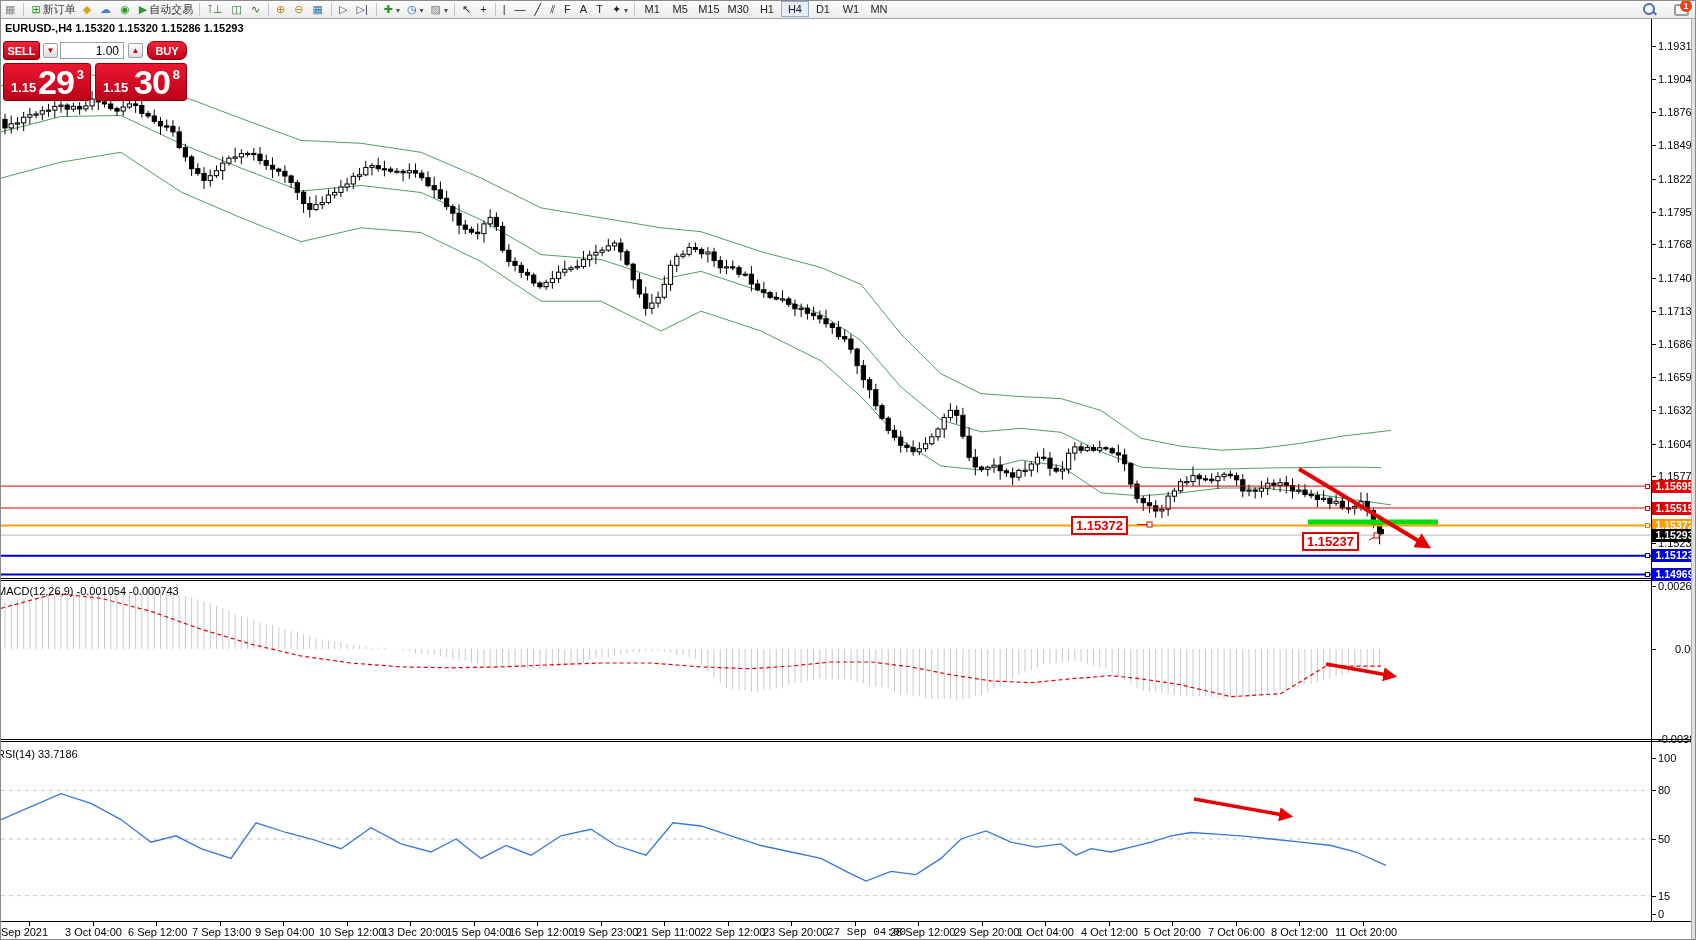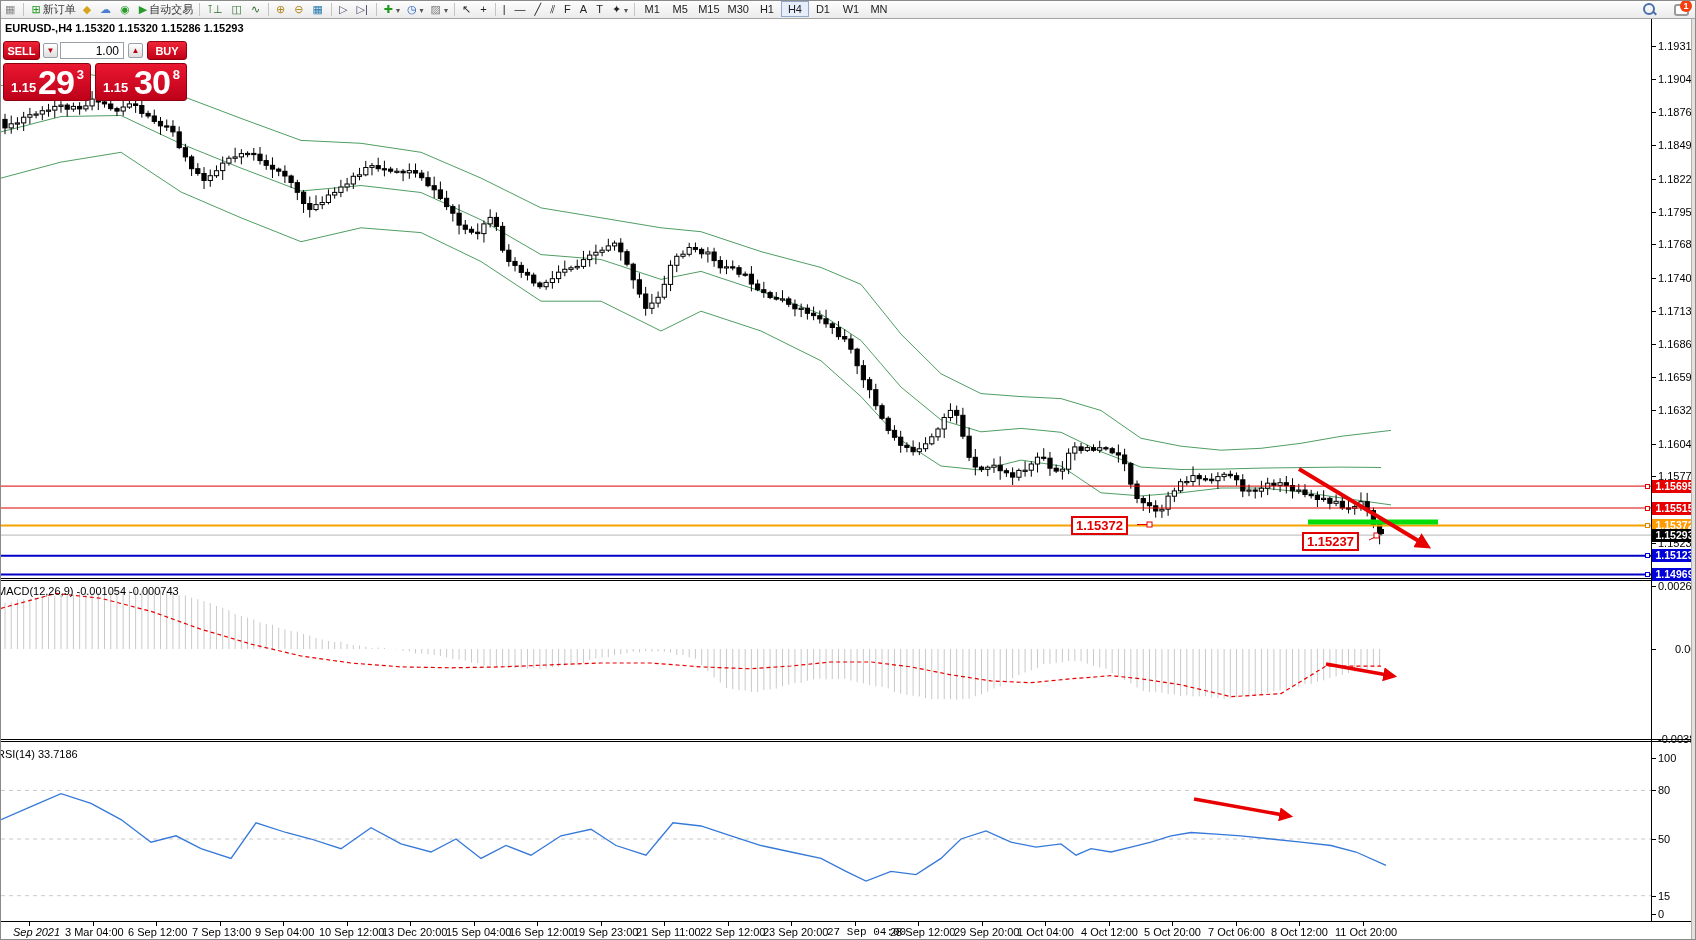--- a/index.html
+++ b/index.html
@@ -30,21 +30,21 @@
   .lnsq{position:absolute;width:5px;height:5px;background:#fff;z-index:9;box-sizing:border-box;}
   .ind-label{position:absolute;font-size:11px;color:#000;z-index:12;}
   .inchart-label{position:absolute;height:15px;line-height:15px;padding:0 3px;background:#fff;border:2px solid #e20000;color:#e20000;font-size:13px;font-weight:bold;z-index:15;}
   .date-label{position:absolute;top:925px;font-size:11px;color:#000;white-space:nowrap;z-index:7;}
   .dtick{position:absolute;top:921px;width:1px;height:4px;background:#000;z-index:7;}
   
   #trade-panel{position:absolute;left:2px;top:40px;width:184px;z-index:30;}
   #tp-row1{position:relative;height:20px;}
   .tp-btn{position:absolute;top:0;height:19px;line-height:19px;text-align:center;color:#fff;font-size:11px;font-weight:bold;background:linear-gradient(#ef2438,#c00016);border:1px solid #8d000d;border-radius:3px;box-sizing:border-box;}
   #sell-btn{left:0;width:37px;}
-  #buy-btn{left:144px;width:40px;}
+  #buy-btn{left:144px;width:40px;border-radius:7px;}
   .spin{position:absolute;top:2px;width:15px;height:15px;background:linear-gradient(#fff,#dedede);border:1px solid #9aa0a8;border-radius:2px;color:#c00016;font-size:8px;line-height:14px;text-align:center;box-sizing:border-box;}
   #vol-down{left:40px;}
   #vol-up{left:125px;}
   #volume-input{position:absolute;left:57px;top:1px;width:64px;height:17px;border:1px solid #9aa0a8;font-size:12px;text-align:right;padding:0 4px;font-family:"Liberation Sans",sans-serif;box-sizing:border-box;}
   .bigquote{position:absolute;top:22px;height:38px;background:linear-gradient(#ea1730,#bd0119);border:1px solid #8d000d;border-radius:3px;color:#fff;box-sizing:border-box;}
   #sell-quote{left:0;width:88px;}
   #buy-quote{left:92px;width:92px;}
   .bq-small{position:absolute;left:7px;bottom:5px;font-size:13px;font-weight:bold;}
   .bq-big{position:absolute;left:34px;top:-1px;font-size:34px;font-weight:bold;letter-spacing:-1px;}
   #buy-quote .bq-big{left:38px;}
@@ -857,23 +857,23 @@
       <div class="ytick" style="top: 789px;"></div>
       <div class="ylab" style="top: 783px;">80</div>
       <div class="ytick" style="top: 838px;"></div>
       <div class="ylab" style="top: 832px;">50</div>
       <div class="ytick" style="top: 895px;"></div>
       <div class="ylab" style="top: 889px;">15</div>
       <div class="ytick" style="top: 913px;"></div>
       <div class="ylab" style="top: 907px;">0</div>
     </div>
   <div id="date-row">
-      <div class="date-label" style="left: 12px; font-style: italic;">Sep 2021</div>
+      <div class="date-label" style="left: 0px;">Sep 2021</div>
       <div class="dtick" style="left: 28px;"></div>
-      <div class="date-label" style="left: 64px;">3 Mar 04:00</div>
+      <div class="date-label" style="left: 64px;">3 Oct 04:00</div>
       <div class="dtick" style="left: 92px;"></div>
       <div class="date-label" style="left: 127px;">6 Sep 12:00</div>
       <div class="dtick" style="left: 155px;"></div>
       <div class="date-label" style="left: 191px;">7 Sep 13:00</div>
       <div class="dtick" style="left: 219px;"></div>
       <div class="date-label" style="left: 254px;">9 Sep 04:00</div>
       <div class="dtick" style="left: 282px;"></div>
       <div class="date-label" style="left: 318px;">10 Sep 12:00</div>
       <div class="dtick" style="left: 346px;"></div>
       <div class="date-label" style="left: 381px;">13 Dec 20:00</div>

